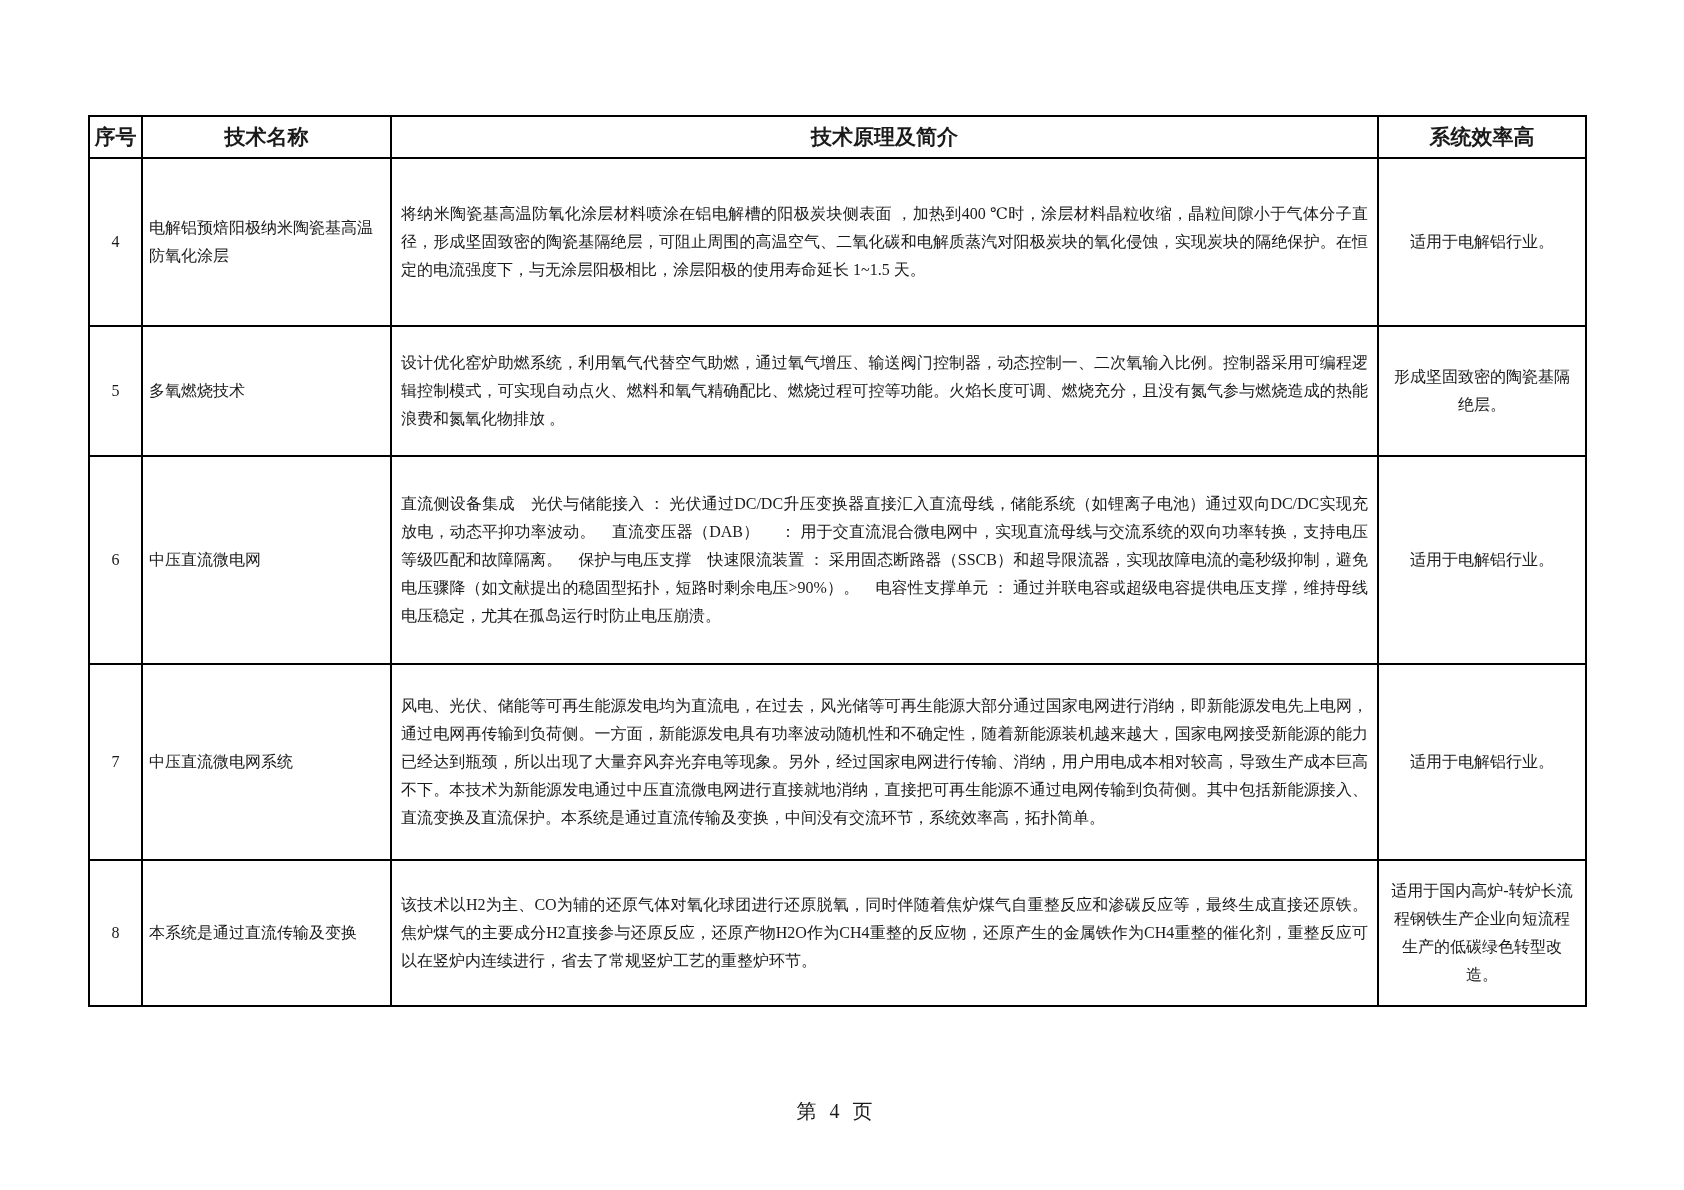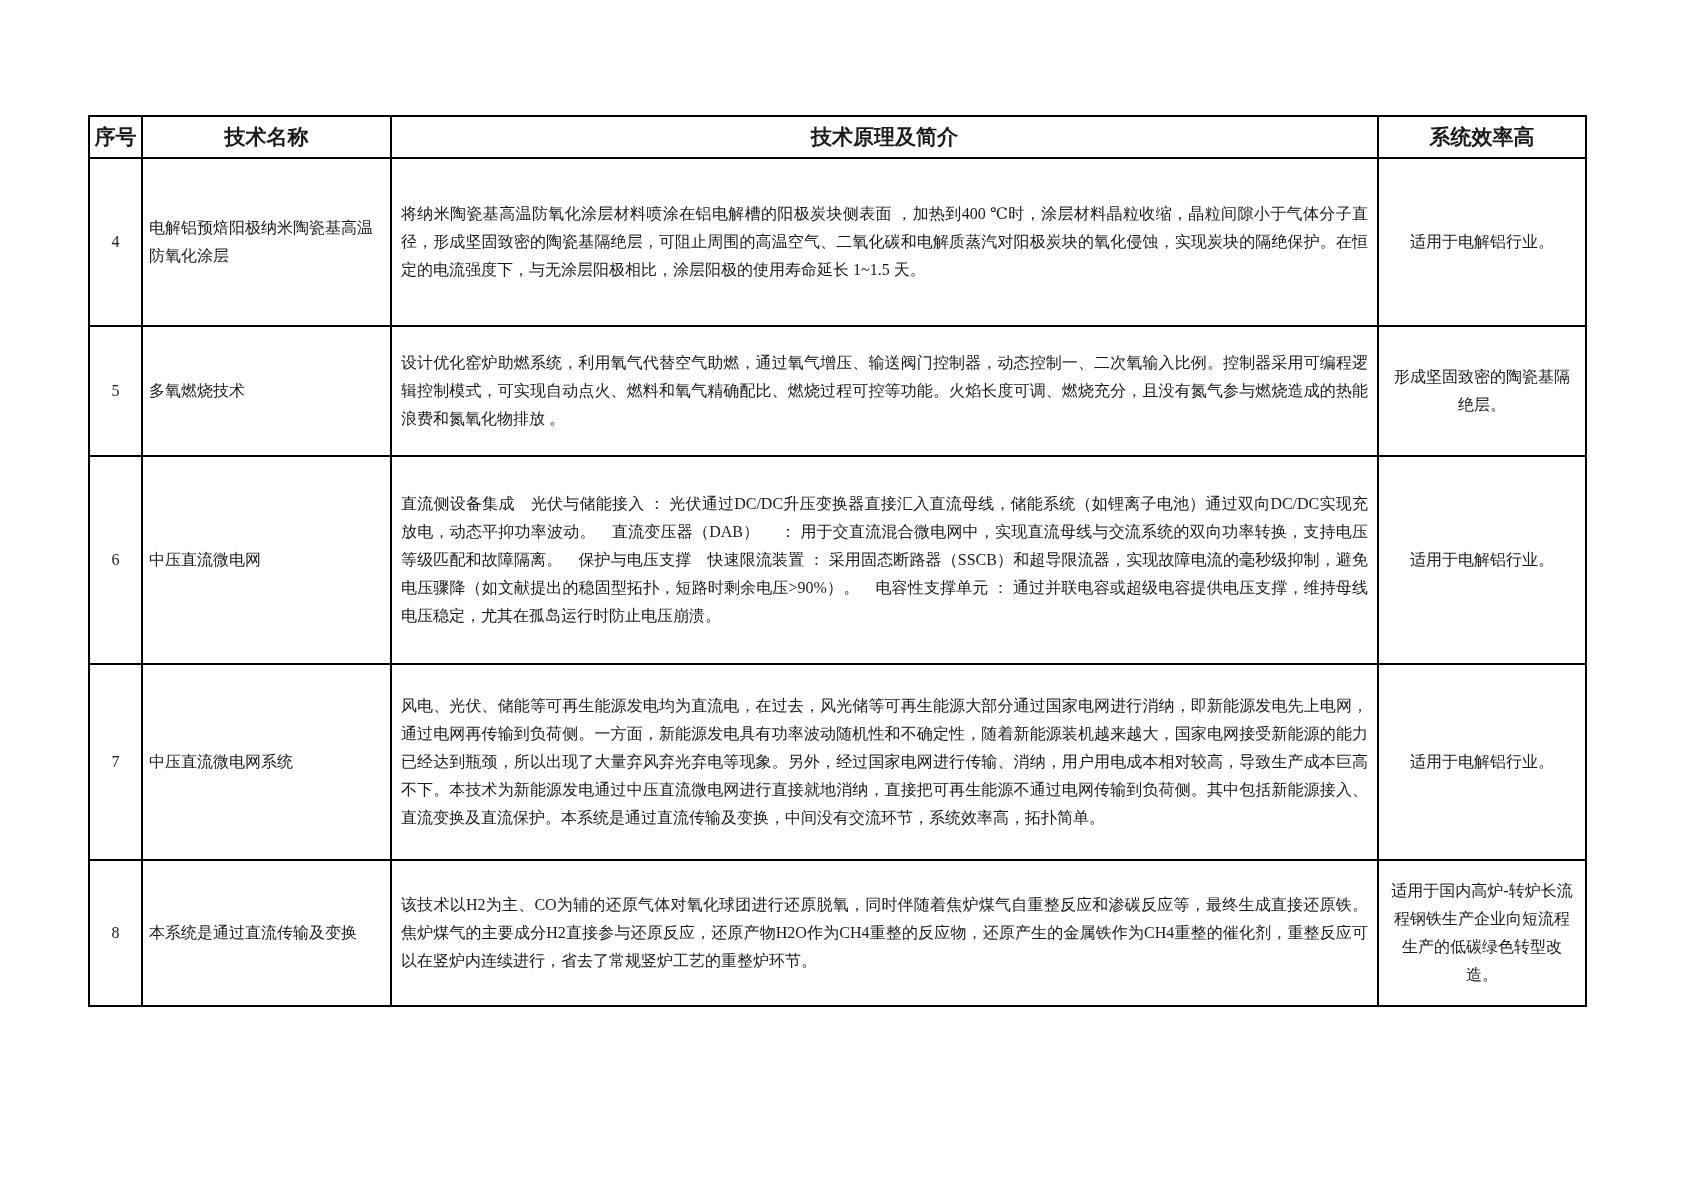--- a/index.html
+++ b/index.html
@@ -120,14 +120,15 @@
       </tr>
       <tr style="height:118px;">
         <td class="cell-no">8</td>
         <td class="cell-name">本系统是通过直流传输及变换</td>
         <td class="cell-desc">该技术以H2为主、CO为辅的还原气体对氧化球团进行还原脱氧，同时伴随着焦炉煤气自重整反应和渗碳反应等，最终生成直接还原铁。焦炉煤气的主要成分H2直接参与还原反应，还原产物H2O作为CH4重整的反应物，还原产生的金属铁作为CH4重整的催化剂，重整反应可以在竖炉内连续进行，省去了常规竖炉工艺的重整炉环节。</td>
         <td class="cell-scope">适用于国内高炉-转炉长流程钢铁生产企业向短流程生产的低碳绿色转型改造。</td>
       </tr>
     </tbody>
   </table>
 
+  <div class="footer">第 4 页</div>
 
 </div>
 
 </body></html>

